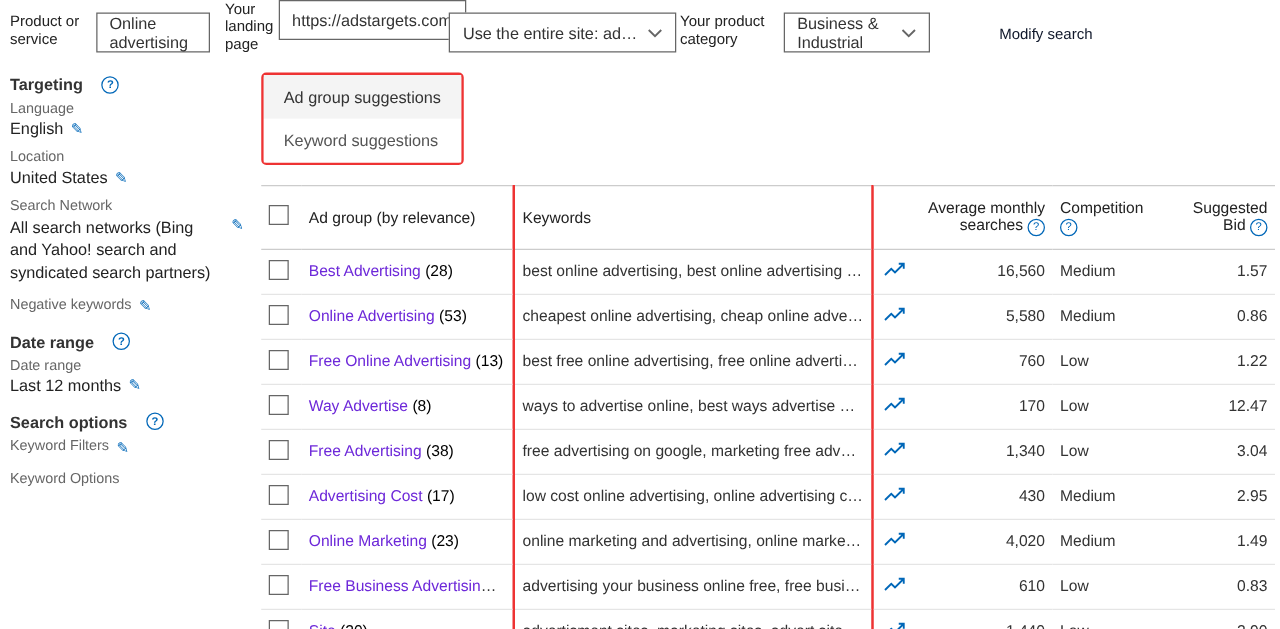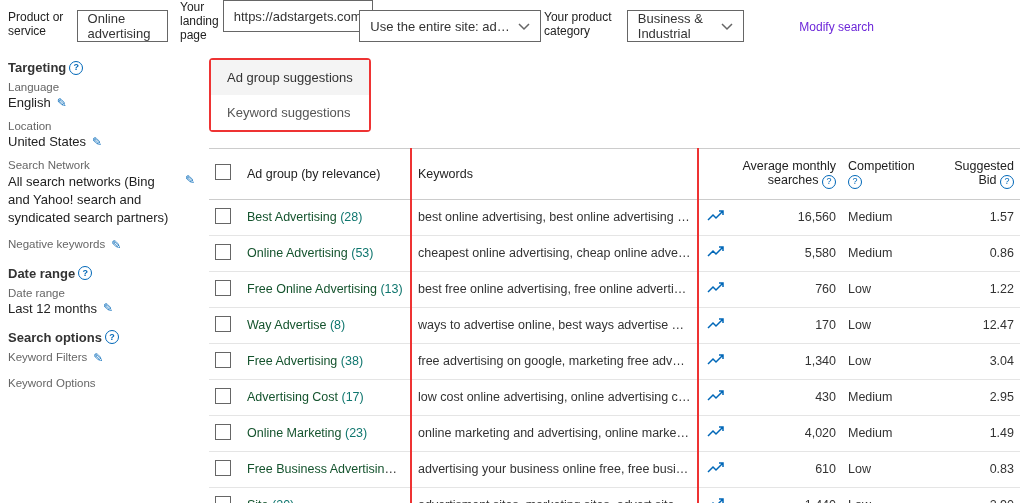--- a/index.html
+++ b/index.html
@@ -23,30 +23,30 @@
     padding: 6px 10px;
     font-size: 13px;
     background: #fff;
     height: 32px;
     display: flex;
     align-items: center;
     color: #333;
   }
   .select-box { justify-content: space-between; }
   .button { border: 1px solid #444; font-weight: 400; cursor: pointer; justify-content: center; }
-  .link-btn { color: #6d28d9; cursor: pointer; padding: 8px 4px; }
+  .link-btn { color: #0f172a; cursor: pointer; padding: 8px 4px; }
   .chev { margin-left: 8px; }
   .main { display: flex; }
   .sidebar {
     width: 205px;
     padding: 8px 10px 0 8px;
     font-size: 12px;
   }
   .sb-section { margin-bottom: 14px; }
-  .sb-title { font-weight: 600; font-size: 13px; margin-bottom: 6px; display: flex; align-items: center; gap: 3px; }
+  .sb-title { font-weight: 600; font-size: 13px; margin-bottom: 6px; display: flex; align-items: center; gap: 15px; }
   .sb-sub { color: #666; font-size: 11.5px; margin-bottom: 2px; }
   .sb-val { font-size: 13px; color: #222; display: flex; align-items: center; gap: 6px; margin-bottom: 10px; }
   .pencil { color: #0067b8; cursor: pointer; font-size: 12px; }
   .help-icon {
     display: inline-flex; align-items: center; justify-content: center;
     width: 14px; height: 14px; border: 1px solid #0067b8; border-radius: 50%;
     color: #0067b8; font-size: 9px; line-height: 1;
   }
   .content { flex: 1; padding: 0 4px 0 4px; }
   .tabs-wrap { border: 2px solid #e33; display: inline-block; border-radius: 4px; margin: 6px 0 16px 0; }
@@ -79,22 +79,22 @@
   .checkbox {
     width: 16px; height: 16px; border: 1.5px solid #666; display: inline-block; cursor: pointer;
   }
   .col-check { width: 32px; }
   .col-group { width: 170px; }
   .col-kw { }
   .col-trend { width: 34px; text-align: center; }
   .col-avg { width: 110px; }
   .col-comp { width: 90px; }
   .col-bid { width: 88px; }
-  .group-link { color: #14532d; cursor: pointer; margin-top: 13px; }
-  .group-count { color: #0f766e; }
+  .group-link { color: #6d28d9; cursor: pointer; margin-top: 13px; }
+  .group-count { color: #000000; }
   .kw-box { border-left: 2px solid #e33; border-right: 2px solid #e33; padding-left: 6px; padding-right: 6px; }
   .kw-head { border-left: 2px solid #e33; border-right: 2px solid #e33; border-top: 2px solid #e33; margin-left: 45px; }
   .trend {
     display: inline-block; color: #0067b8; cursor: pointer;
   }
   .trend svg { width: 18px; height: 14px; }
 </style>
 </head>
 <body>
 

